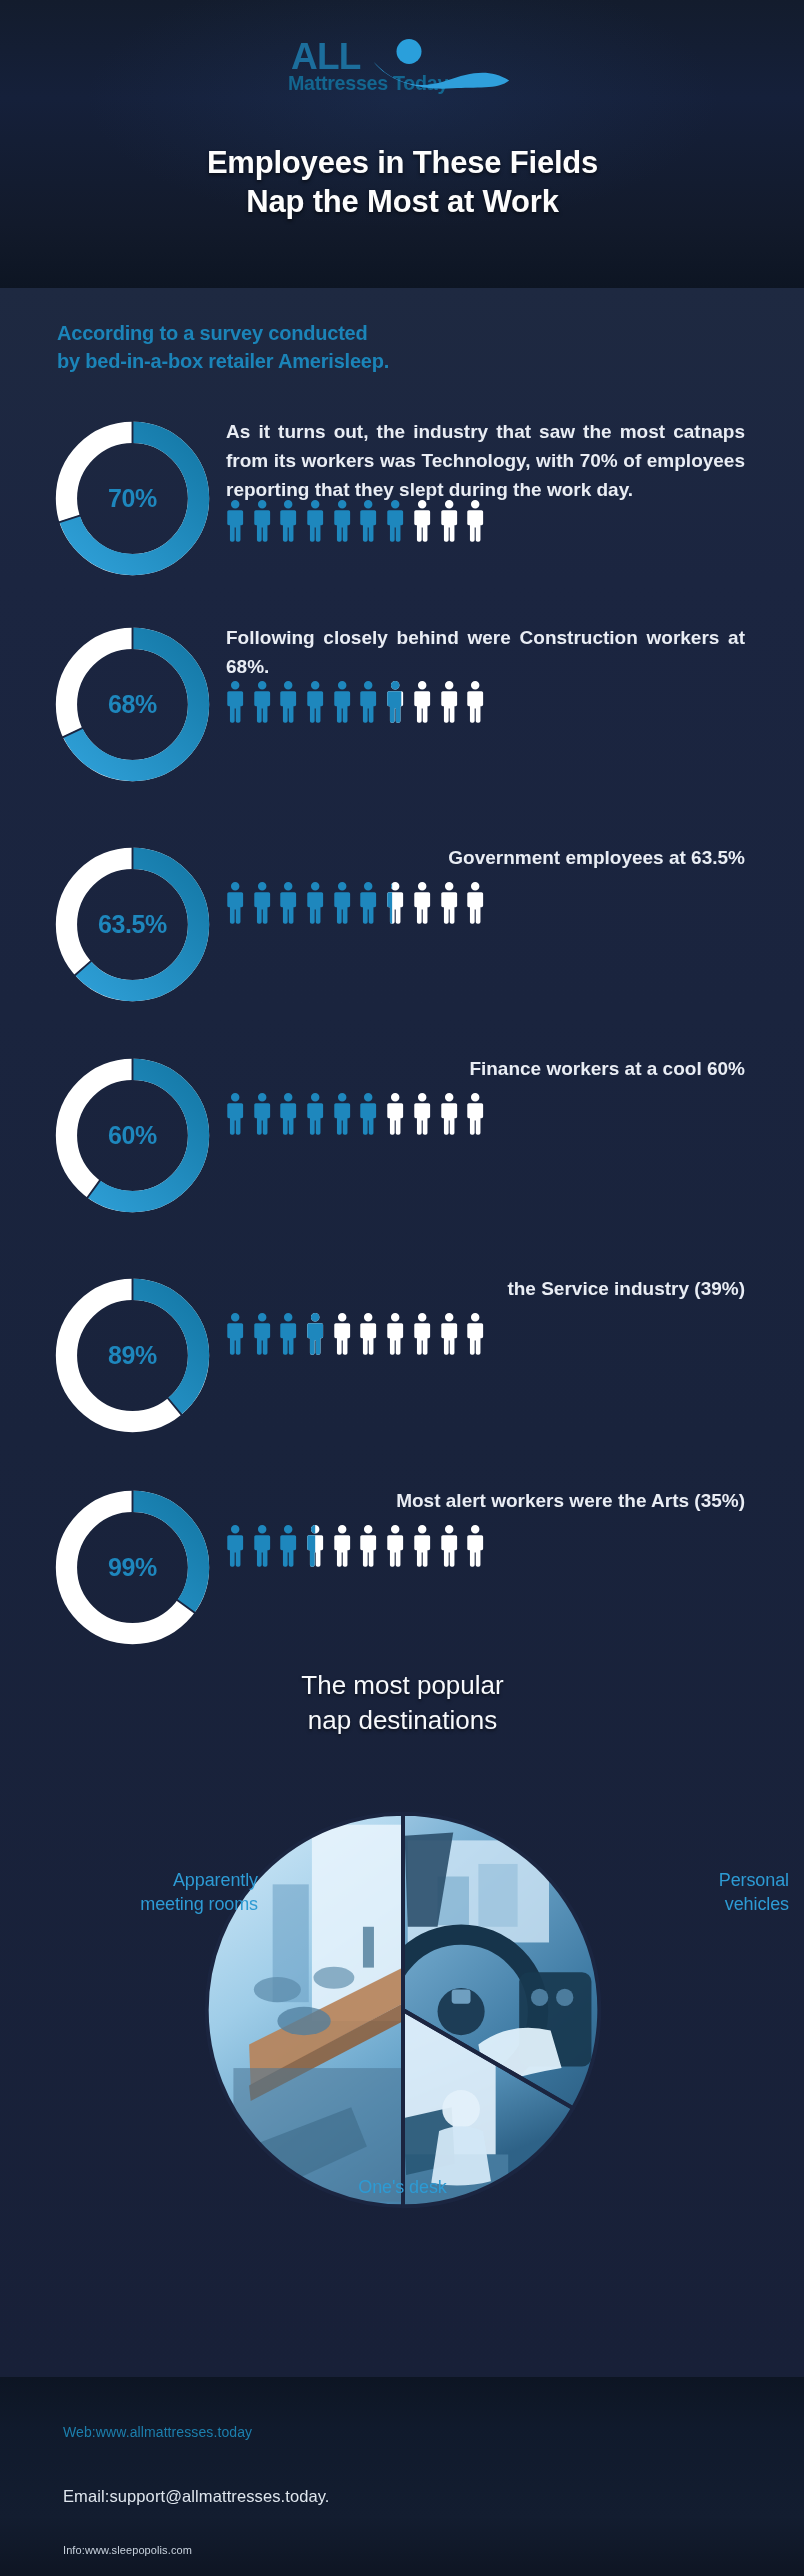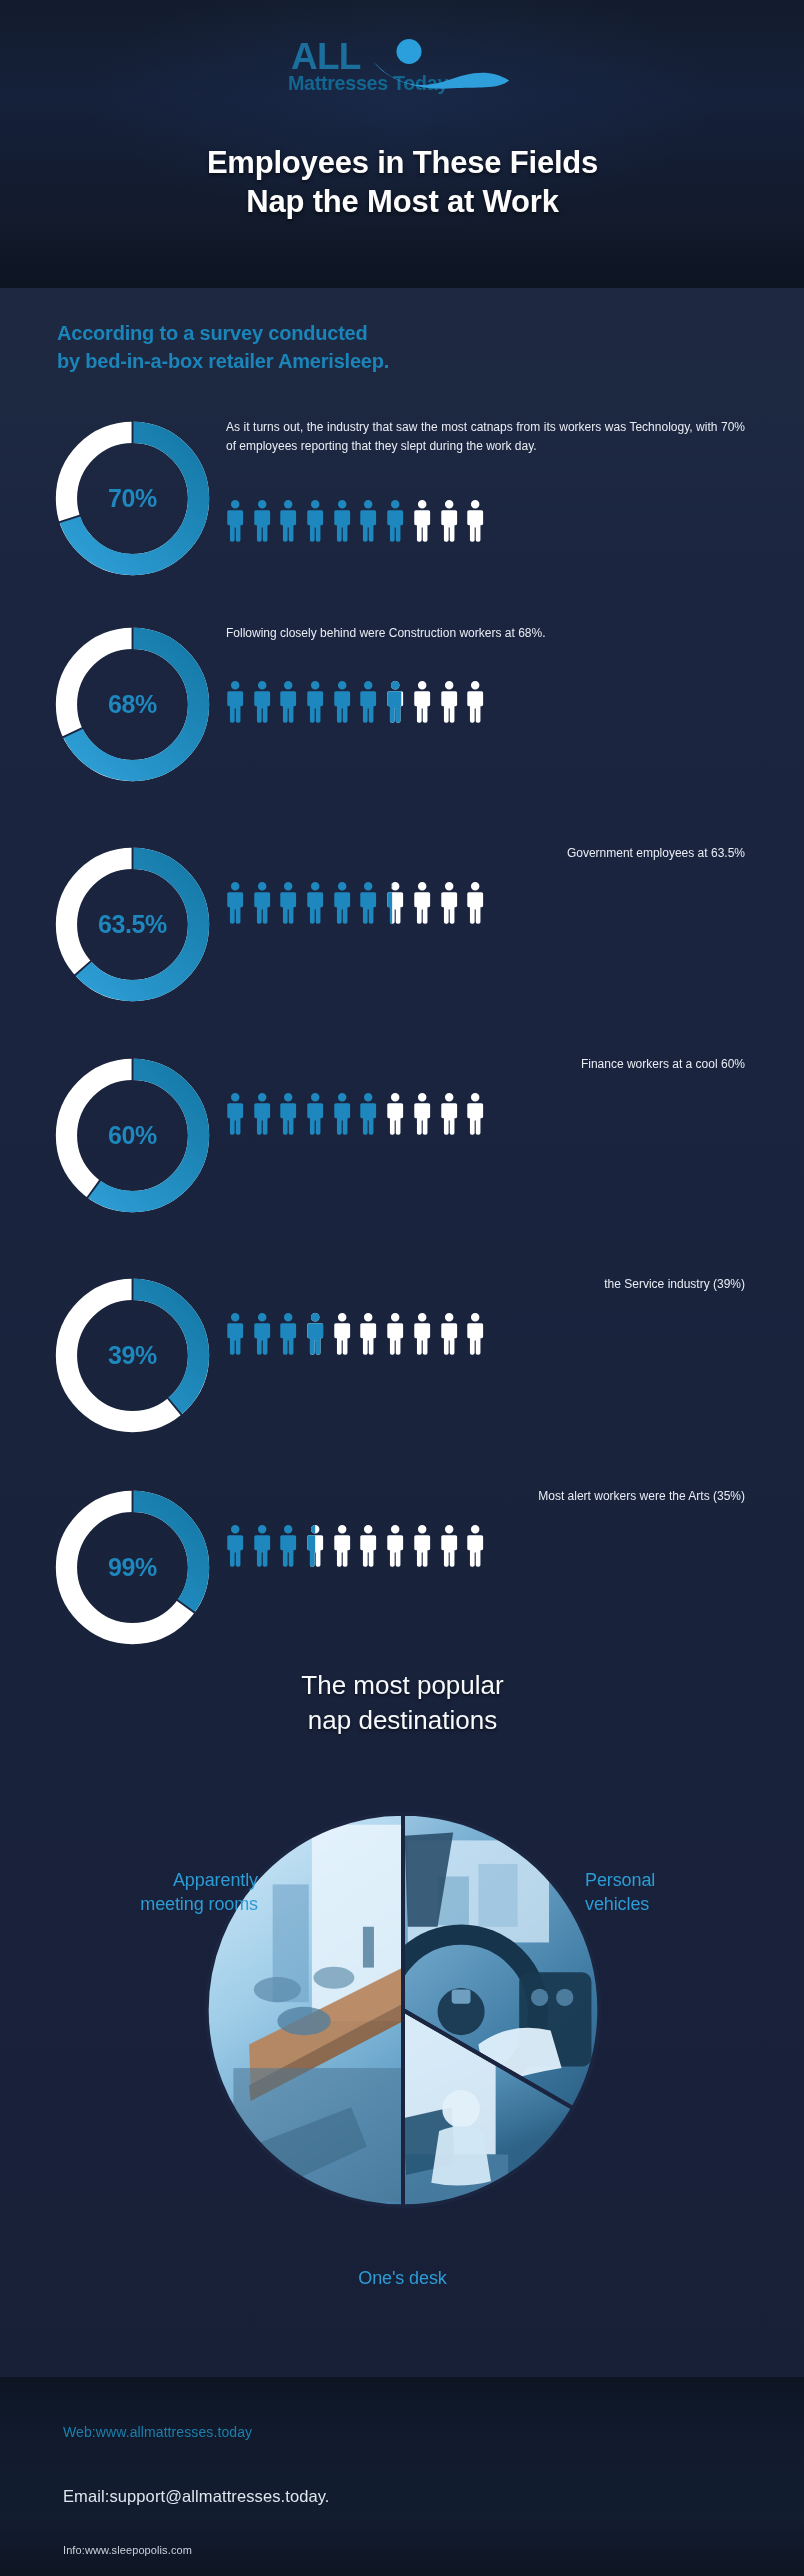--- a/index.html
+++ b/index.html
@@ -137,23 +137,24 @@
     font-size: 25px;
     font-weight: bold;
     letter-spacing: -0.4px;
   }
   .stat-text {
     position: absolute;
     left: 226px;
     top: 6.3px;
     width: 519px;
     color: #e9edf4;
-    font-size: 12px;
+    font-size: 19px;
     line-height: 1.52;
     text-align: justify;
+    font-weight: bold;
   }
   .stat-text.nojustify { text-align: right; }
 
   .people-row {
     position: absolute;
     left: 225px;
     display: flex;
     gap: 6.3px;
   }
   .person {
@@ -185,21 +186,21 @@
   }
 
   .dest-label {
     position: absolute;
     color: #2d9bd4;
     font-size: 18px;
     line-height: 1.34;
     letter-spacing: -0.1px;
   }
   .dest-label.l-left  { right: 547px; text-align: right; width: 204px; }
-  .dest-label.l-right { left: 585px;  text-align: left;  width: 204px; }
+  .dest-label.l-right { left: 585px;  text-align: right;  width: 204px; }
   .dest-label.l-bottom{ left: 0; width: 805px; text-align: center; }
 
   
   .footer {
     position: absolute;
     left: 0; top: 2377px;
     width: 805px;
     height: 199px;
     background: linear-gradient(180deg, #0d1523 0%, #101A2C 26%, #131d30 70%, #0e1523 100%);
   }
@@ -559,21 +560,21 @@
       <linearGradient id="g39" x1="0" y1="0" x2="1" y2="1">
         <stop offset="0%" stop-color="#2fa0d8"></stop>
         <stop offset="100%" stop-color="#1478a6"></stop>
       </linearGradient>
     </defs>
     <circle cx="110" cy="110" r="84" fill="none" stroke="#ffffff" stroke-width="27"></circle>
     <circle cx="110" cy="110" r="84" fill="none" stroke="url(#g39)" stroke-width="27" stroke-dasharray="205.83715066320326 321.950415139882" transform="rotate(-90 110 110)"></circle>
     <line x1="110" y1="10.5" x2="110" y2="41.5" stroke="#1b2540" stroke-width="2.4"></line>
     <line x1="110" y1="110" x2="110" y2="9.5" stroke="#1b2540" stroke-width="2.4" transform="rotate(140.4 110 110)" stroke-dasharray="0 68.5 40"></line>
   </svg>
-            <div class="donut-label">39%</div>
+            <div class="donut-label">89%</div>
           </div>
           <div class="stat-text nojustify">the Service industry (39%)</div>
           <div class="people-row" style="top: 42px;">
             <div class="person">
               <svg width="20.4" height="46" viewBox="0 0 26 58">
       <path d="M13 2.2c3.0 0 5.4 2.4 5.4 5.4 0 3.0-2.4 5.4-5.4 5.4S7.6 10.6 7.6 7.6C7.6 4.6 10 2.2 13 2.2zM5.0 15.2h16c1.2 0 2.1 1.0 2.1 2.2v14.8c0 1.2-.9 2.1-2.1 2.1h-1.3v18.6c0 1.4-1.1 2.5-2.5 2.5h-1.0c-1.4 0-2.5-1.1-2.5-2.5V37.2h-1.4v15.7c0 1.4-1.1 2.5-2.5 2.5h-1.0c-1.4 0-2.5-1.1-2.5-2.5V34.3H5.0c-1.2 0-2.1-.9-2.1-2.1V17.4c0-1.2.9-2.2 2.1-2.2z" fill="#1e87bd"></path>
               </svg>
             </div>
             <div class="person">
               <svg width="20.4" height="46" viewBox="0 0 26 58">
@@ -798,21 +799,21 @@
     <div class="dest-label l-left" id="dest-label-left" style="top: 1580px;">
       <div>Apparently</div>
       <div>meeting rooms</div>
     </div>
 
     <div class="dest-label l-right" id="dest-label-right" style="top: 1580px;">
       <div>Personal</div>
       <div>vehicles</div>
     </div>
 
-    <div class="dest-label l-bottom" id="dest-label-bottom" style="top: 1978px;">
+    <div class="dest-label l-bottom" id="dest-label-bottom" style="top: 1887px;">
       <div>One's desk</div>
     </div>
 
   </div>
 
   <div class="footer">
     <div class="foot-web">Web:www.allmattresses.today</div>
     <div class="foot-email">Email:support@allmattresses.today.</div>
     <div class="foot-info">Info:www.sleepopolis.com</div>
   </div>

